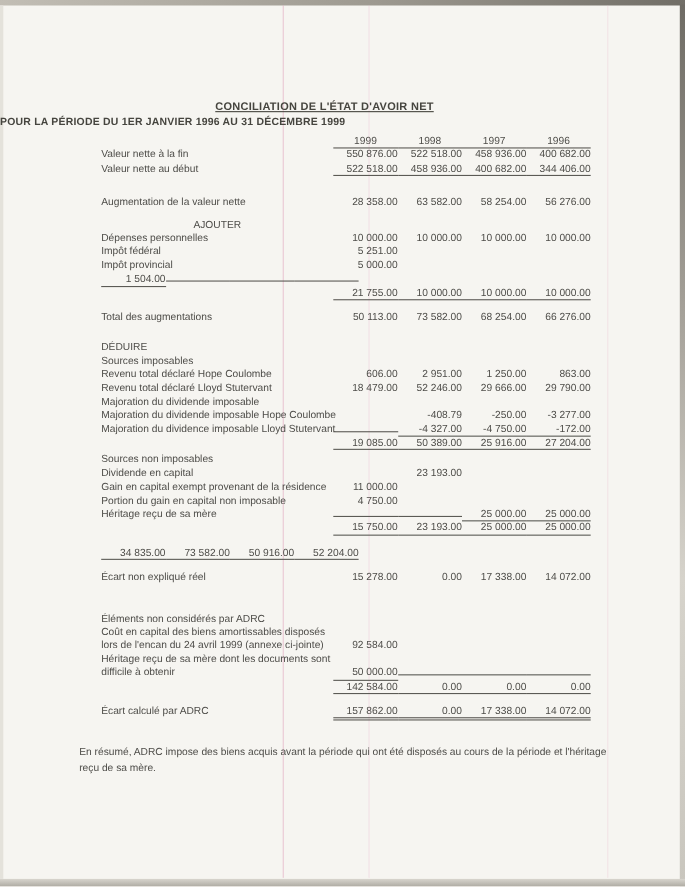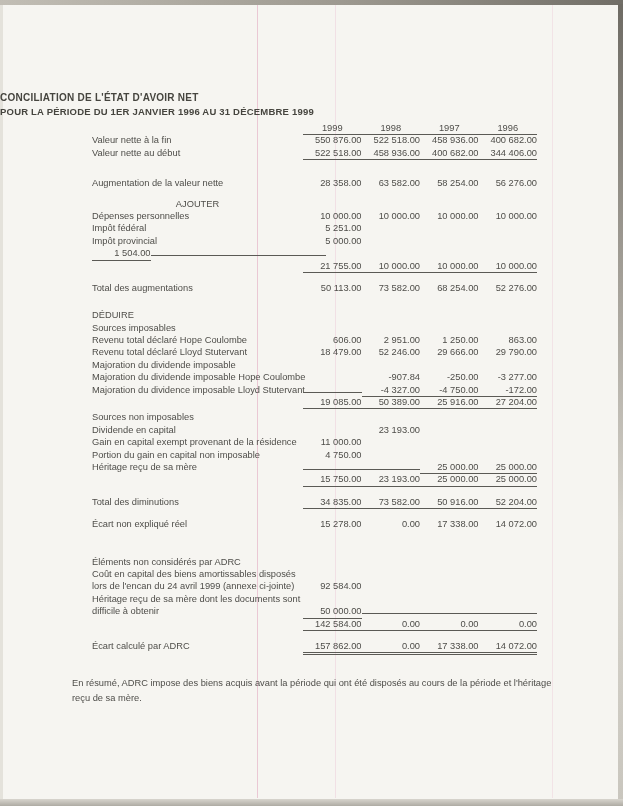--- a/index.html
+++ b/index.html
@@ -19,22 +19,22 @@
   .edge-bottom{position:absolute;left:0;bottom:0;width:623px;height:7px;
     background:linear-gradient(180deg,#d8d5ce,#aeaba3);}
   .edge-left{position:absolute;left:0;top:5px;width:3px;height:794px;background:#e4e2db;}
   .pink-line{position:absolute;top:5px;height:793px;width:1px;}
   .pink-1{left:257px;background:rgba(224,162,188,0.55);}
   .pink-2{left:335px;background:rgba(233,186,206,0.35);}
   .pink-3{left:552px;background:rgba(233,186,206,0.30);}
 
   .title{
     position:absolute;top:92px;left:0;width:590px;
-    font-size:10px;font-weight:600;
-    letter-spacing:.25px;color:#46453f;
+    text-align:center;font-size:10px;font-weight:600;
+    letter-spacing:.25px;color:#46453f;text-decoration:underline;
   }
   .subtitle{
     position:absolute;top:106px;left:0;width:512px;
     font-size:9.5px;font-weight:700;
     letter-spacing:.2px;color:#46453f;
   }
   .tbl{position:absolute;top:122px;left:72px;width:446px;font-size:9.3px;margin-left:20px;}
   .row{display:flex;align-items:baseline;height:12.4px;line-height:12.4px;}
   .row .lbl{width:211px;white-space:nowrap;overflow:visible;flex:none;}
   .row .c{width:58.5px;flex:none;text-align:right;white-space:nowrap;}
@@ -131,21 +131,21 @@
         <div class="c">21 755.00</div>
         <div class="c">10 000.00</div>
         <div class="c">10 000.00</div>
         <div class="c">10 000.00</div>
       </div>
       <div class="row" style="margin-top: 10px;">
         <div class="lbl">Total des augmentations</div>
         <div class="c">50 113.00</div>
         <div class="c">73 582.00</div>
         <div class="c">68 254.00</div>
-        <div class="c">52 276.00</div>
+        <div class="c">66 276.00</div>
       </div>
       <div class="row" style="margin-top: 15px;">
         <div class="lbl">DÉDUIRE</div>
         <div class="c"></div>
         <div class="c"></div>
         <div class="c"></div>
         <div class="c"></div>
       </div>
       <div class="row">
         <div class="lbl">Sources imposables</div>
@@ -171,21 +171,21 @@
       <div class="row">
         <div class="lbl">Majoration du dividende imposable</div>
         <div class="c"></div>
         <div class="c"></div>
         <div class="c"></div>
         <div class="c"></div>
       </div>
       <div class="row">
         <div class="lbl">Majoration du dividende imposable Hope Coulombe</div>
         <div class="c"></div>
-        <div class="c">-907.84</div>
+        <div class="c">-408.79</div>
         <div class="c">-250.00</div>
         <div class="c">-3 277.00</div>
       </div>
       <div class="row rb">
         <div class="lbl">Majoration du dividence imposable Lloyd Stutervant</div>
         <div class="c"></div>
         <div class="c">-4 327.00</div>
         <div class="c">-4 750.00</div>
         <div class="c">-172.00</div>
       </div>
@@ -232,21 +232,20 @@
         <div class="c">25 000.00</div>
       </div>
       <div class="row rb">
         <div class="lbl"></div>
         <div class="c">15 750.00</div>
         <div class="c">23 193.00</div>
         <div class="c">25 000.00</div>
         <div class="c">25 000.00</div>
       </div>
       <div class="row rb" style="margin-top: 10px;">
-        <div class="lbl">Total des diminutions</div>
         <div class="c">34 835.00</div>
         <div class="c">73 582.00</div>
         <div class="c">50 916.00</div>
         <div class="c">52 204.00</div>
       </div>
       <div class="row" style="margin-top: 10px;">
         <div class="lbl">Écart non expliqué réel</div>
         <div class="c">15 278.00</div>
         <div class="c">0.00</div>
         <div class="c">17 338.00</div>

